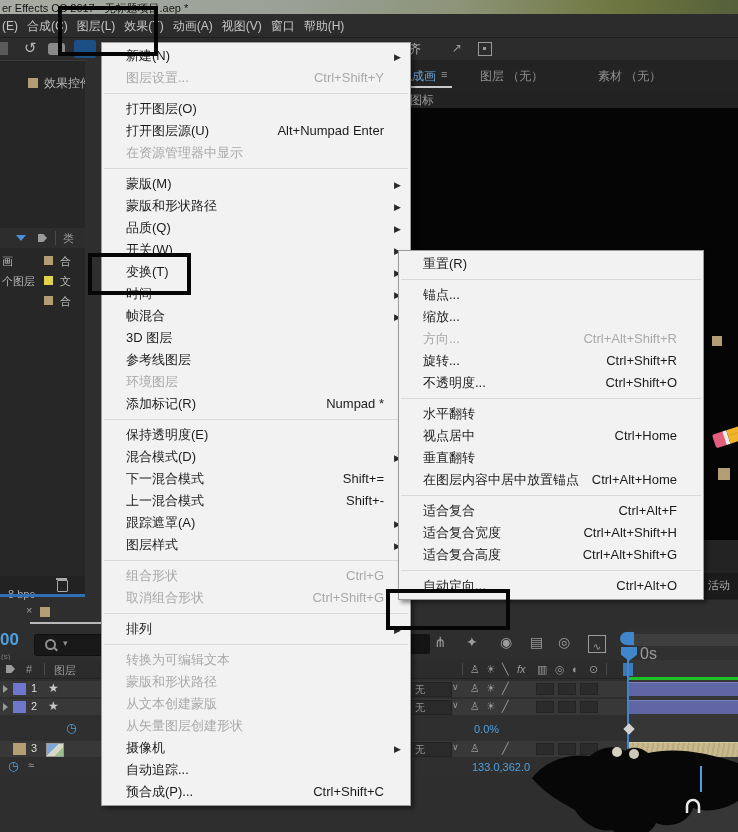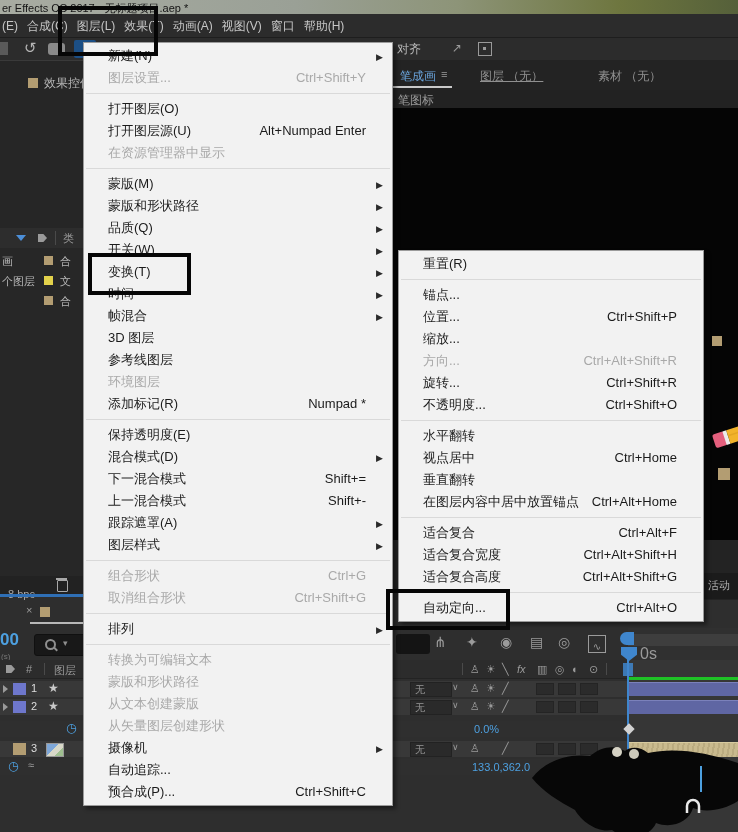--- a/index.html
+++ b/index.html
@@ -70,21 +70,21 @@
 
 <div class="a" style="left:0;top:60px;width:85px;height:168px;background:#262626;border-top:1px solid #3a3a3a;overflow:hidden;">
   <span class="sq" style="left:28px;top:17px;width:10px;height:10px;background:#b39d72;"></span>
   <span class="a txt" style="left:44px;top:14px;font-size:12px;color:#b8b8b8;">效果控件</span>
 </div>
 
 <div class="a" style="left:385px;top:60px;width:353px;height:30px;background:#232323;overflow:hidden;">
   <span class="a txt" style="left:15px;top:8px;font-size:12px;color:#6aa4dc;">笔成画</span>
   <span class="a txt" style="left:56px;top:8px;font-size:11px;color:#9a9a9a;">≡</span>
   <span class="a" style="left:3px;top:26px;width:64px;height:2px;background:#c9c9c9;"></span>
-  <span class="a txt" style="left:95px;top:8px;font-size:12px;color:#909090;text-decoration:underline;">图层 （无）</span>
+  <span class="a txt" style="left:95px;top:8px;font-size:12px;color:#909090;">图层 （无）</span>
   <span class="a txt" style="left:213px;top:8px;font-size:12px;color:#909090;">素材 （无）</span>
 </div>
 <div class="a" style="left:385px;top:90px;width:353px;height:18px;background:#222;">
   <span class="a txt" style="left:13px;top:2px;font-size:12px;color:#9a9a9a;">笔图标</span>
 </div>
 
 <div class="a" style="left:385px;top:108px;width:353px;height:432px;background:#050505;"></div>
 <span class="sq" style="left:712px;top:336px;width:10px;height:10px;background:#b39d72;"></span>
 <svg class="a" style="left:700px;top:414px;" width="38" height="52" viewBox="0 0 38 52">
   <g transform="rotate(-18 16 27)">
@@ -254,21 +254,21 @@
 <svg class="a" style="left:0;top:0;z-index:8;pointer-events:none;" width="738" height="832" viewBox="0 0 738 832">
   <path fill="#070707" d="M532,778 C544,762 566,753 590,756 C600,747 615,744 625,751 C631,746 641,747 648,753
     C674,747 706,752 738,763 L738,801 C724,810 706,813 693,808 C689,822 672,829 656,823
     C650,838 626,841 612,830 C598,833 582,822 575,810 C560,802 542,791 532,778 Z"></path>
   <circle cx="617" cy="752" r="5" fill="#d5d2c4"></circle>
   <circle cx="634" cy="754" r="5" fill="#ccc9bb"></circle>
   <path d="M687,813 v-7 a6,6 0 0 1 12,0 v7" stroke="#eaeaea" stroke-width="2.5" fill="none"></path>
   <rect x="700" y="766" width="2" height="26" fill="#4da0e0"></rect>
 </svg>
 
-<div class="menu" id="menu-main" style="left:83px;top:42px;width:310px;">
+<div class="menu" id="menu-main" style="left:101px;top:42px;width:310px;">
       <div class="menu-item"><span class="mi-label">新建(N)</span><span class="mi-arrow">▶</span></div>
       <div class="menu-item disabled"><span class="mi-label">图层设置...</span><span class="mi-shortcut">Ctrl+Shift+Y</span></div>
       <div class="menu-sep"></div>
       <div class="menu-item"><span class="mi-label">打开图层(O)</span></div>
       <div class="menu-item"><span class="mi-label">打开图层源(U)</span><span class="mi-shortcut">Alt+Numpad Enter</span></div>
       <div class="menu-item disabled"><span class="mi-label">在资源管理器中显示</span></div>
       <div class="menu-sep"></div>
       <div class="menu-item"><span class="mi-label">蒙版(M)</span><span class="mi-arrow">▶</span></div>
       <div class="menu-item"><span class="mi-label">蒙版和形状路径</span><span class="mi-arrow">▶</span></div>
       <div class="menu-item"><span class="mi-label">品质(Q)</span><span class="mi-arrow">▶</span></div>
@@ -298,21 +298,20 @@
       <div class="menu-item disabled"><span class="mi-label">从文本创建蒙版</span></div>
       <div class="menu-item disabled"><span class="mi-label">从矢量图层创建形状</span></div>
       <div class="menu-item"><span class="mi-label">摄像机</span><span class="mi-arrow">▶</span></div>
       <div class="menu-item"><span class="mi-label">自动追踪...</span></div>
       <div class="menu-item"><span class="mi-label">预合成(P)...</span><span class="mi-shortcut">Ctrl+Shift+C</span></div>
     </div>
 <div class="menu" id="menu-sub" style="left:398px;top:250px;width:306px;">
       <div class="menu-item"><span class="mi-label">重置(R)</span></div>
       <div class="menu-sep"></div>
       <div class="menu-item"><span class="mi-label">锚点...</span></div>
-      <div class="menu-item"><span class="mi-label">位置...</span><span class="mi-shortcut">Ctrl+Shift+P</span></div>
       <div class="menu-item"><span class="mi-label">缩放...</span></div>
       <div class="menu-item disabled"><span class="mi-label">方向...</span><span class="mi-shortcut">Ctrl+Alt+Shift+R</span></div>
       <div class="menu-item"><span class="mi-label">旋转...</span><span class="mi-shortcut">Ctrl+Shift+R</span></div>
       <div class="menu-item"><span class="mi-label">不透明度...</span><span class="mi-shortcut">Ctrl+Shift+O</span></div>
       <div class="menu-sep"></div>
       <div class="menu-item"><span class="mi-label">水平翻转</span></div>
       <div class="menu-item"><span class="mi-label">视点居中</span><span class="mi-shortcut">Ctrl+Home</span></div>
       <div class="menu-item"><span class="mi-label">垂直翻转</span></div>
       <div class="menu-item"><span class="mi-label">在图层内容中居中放置锚点</span><span class="mi-shortcut">Ctrl+Alt+Home</span></div>
       <div class="menu-sep"></div>

